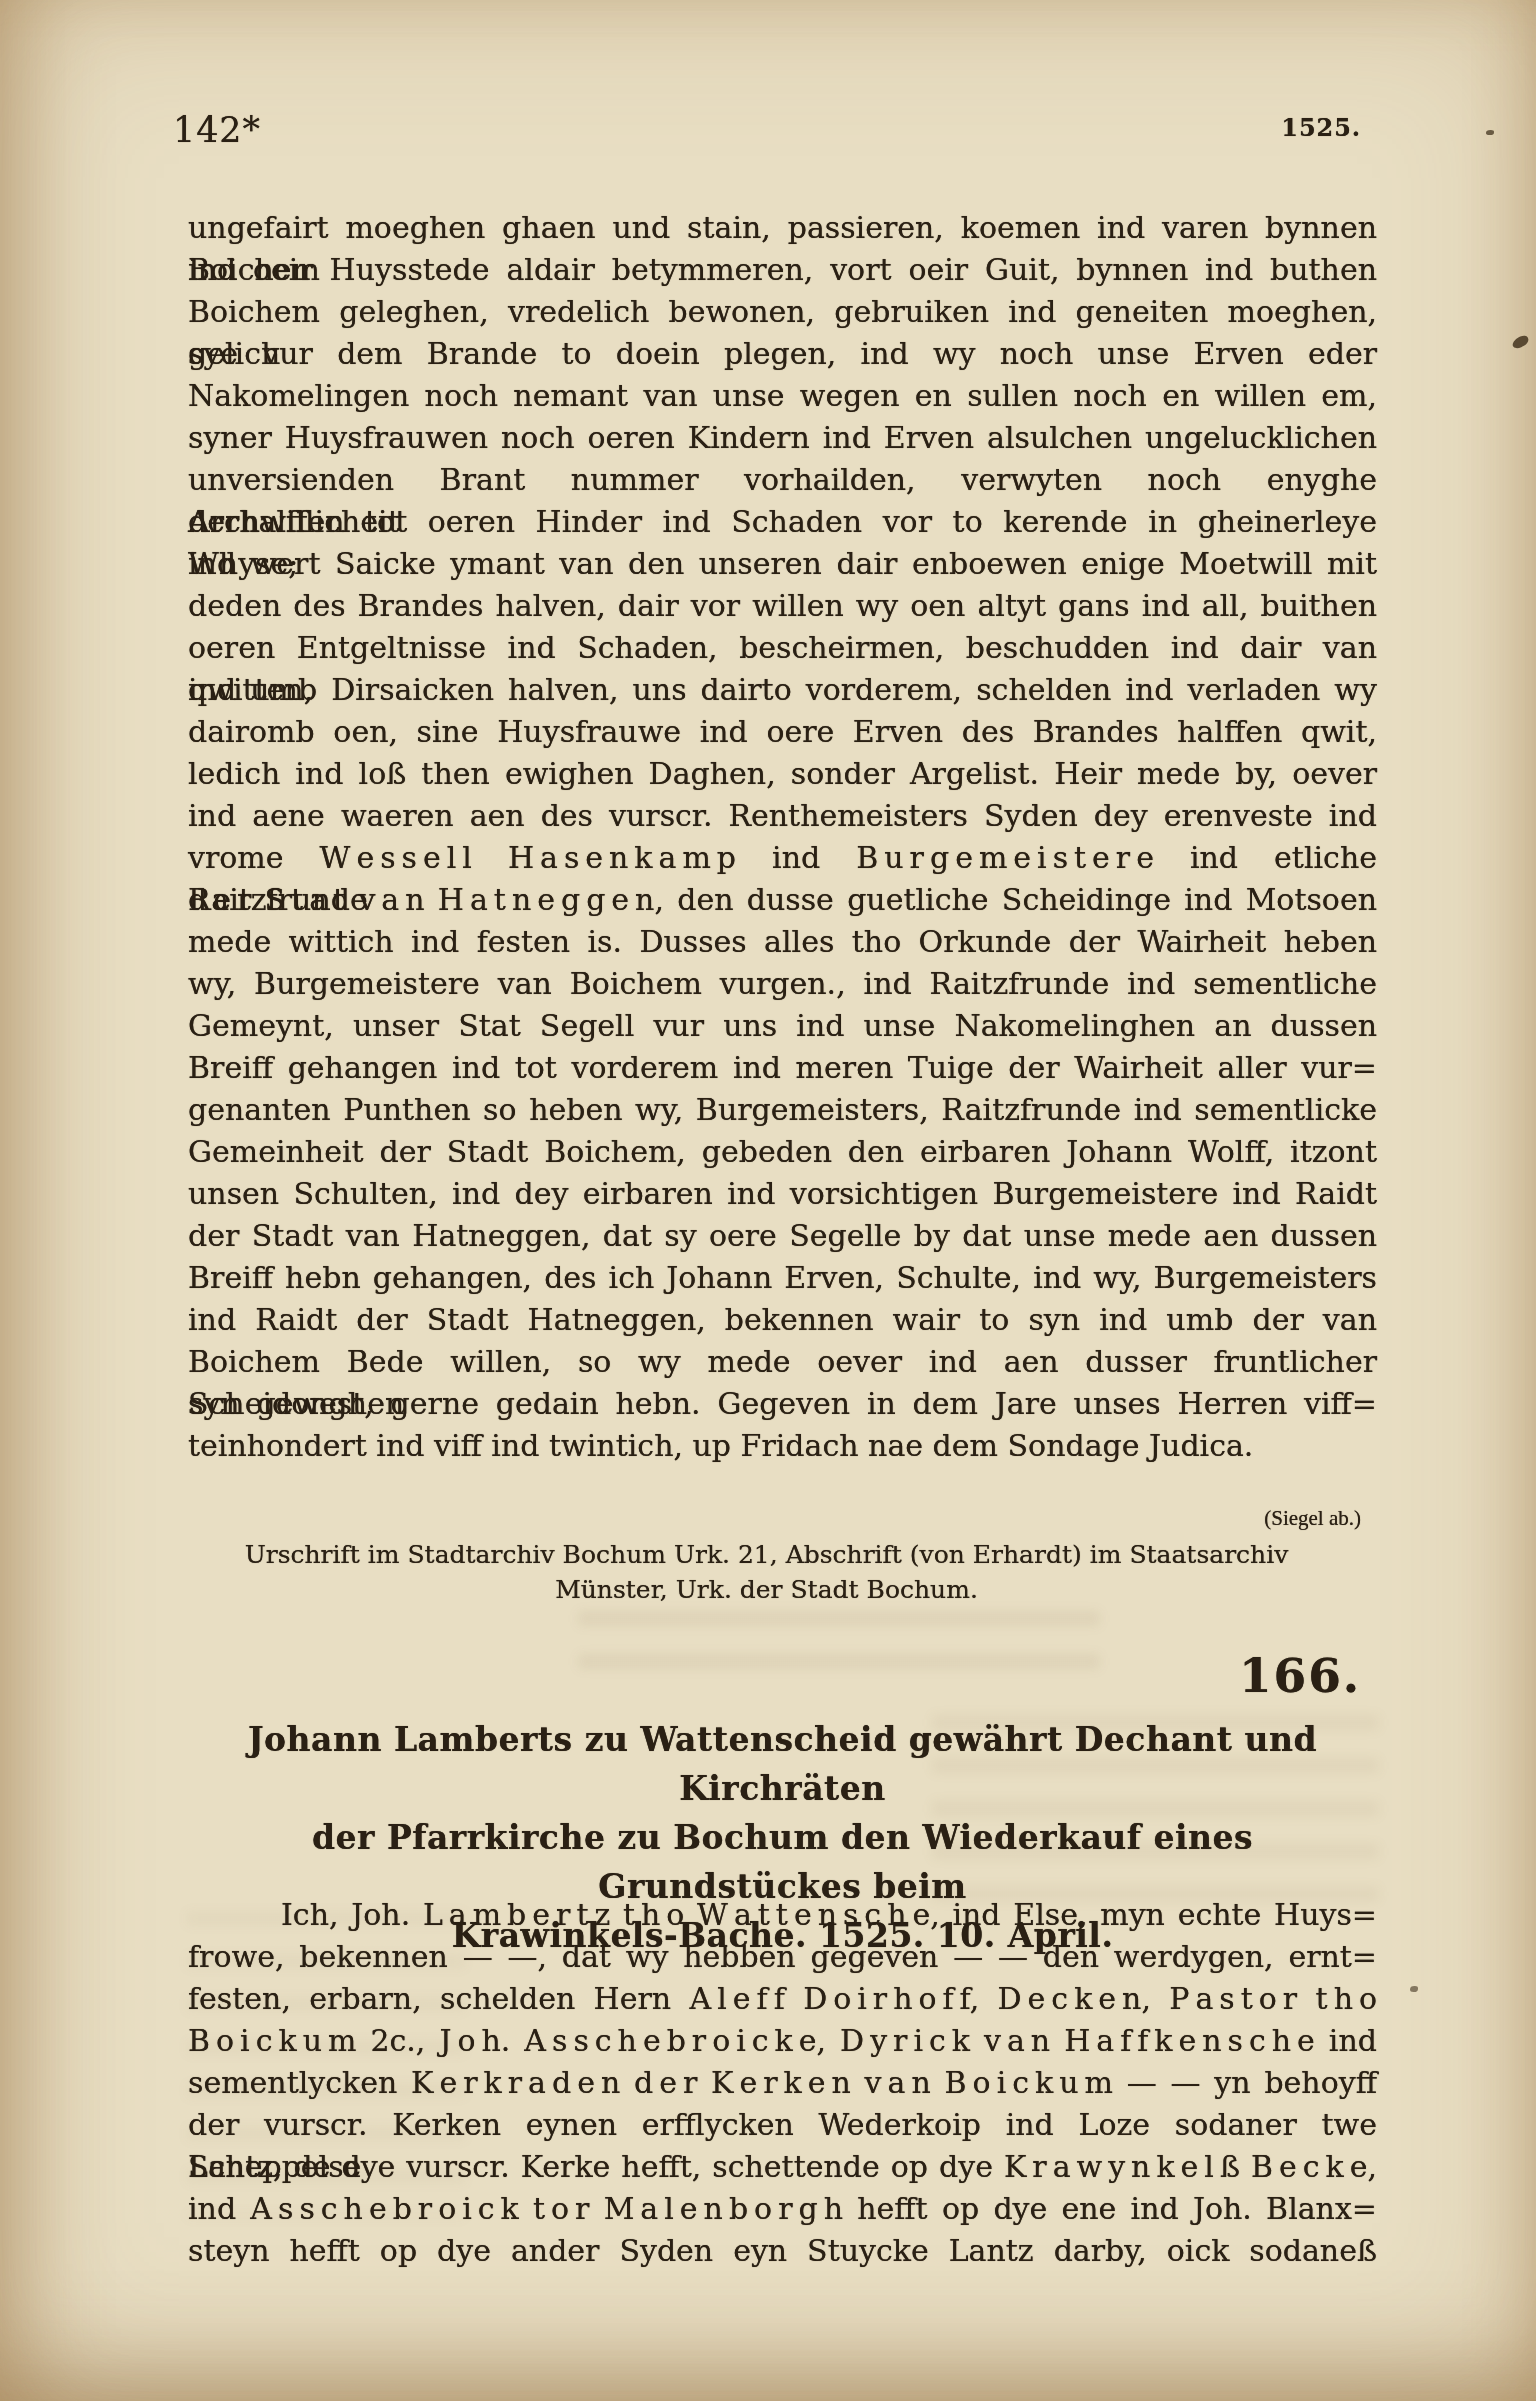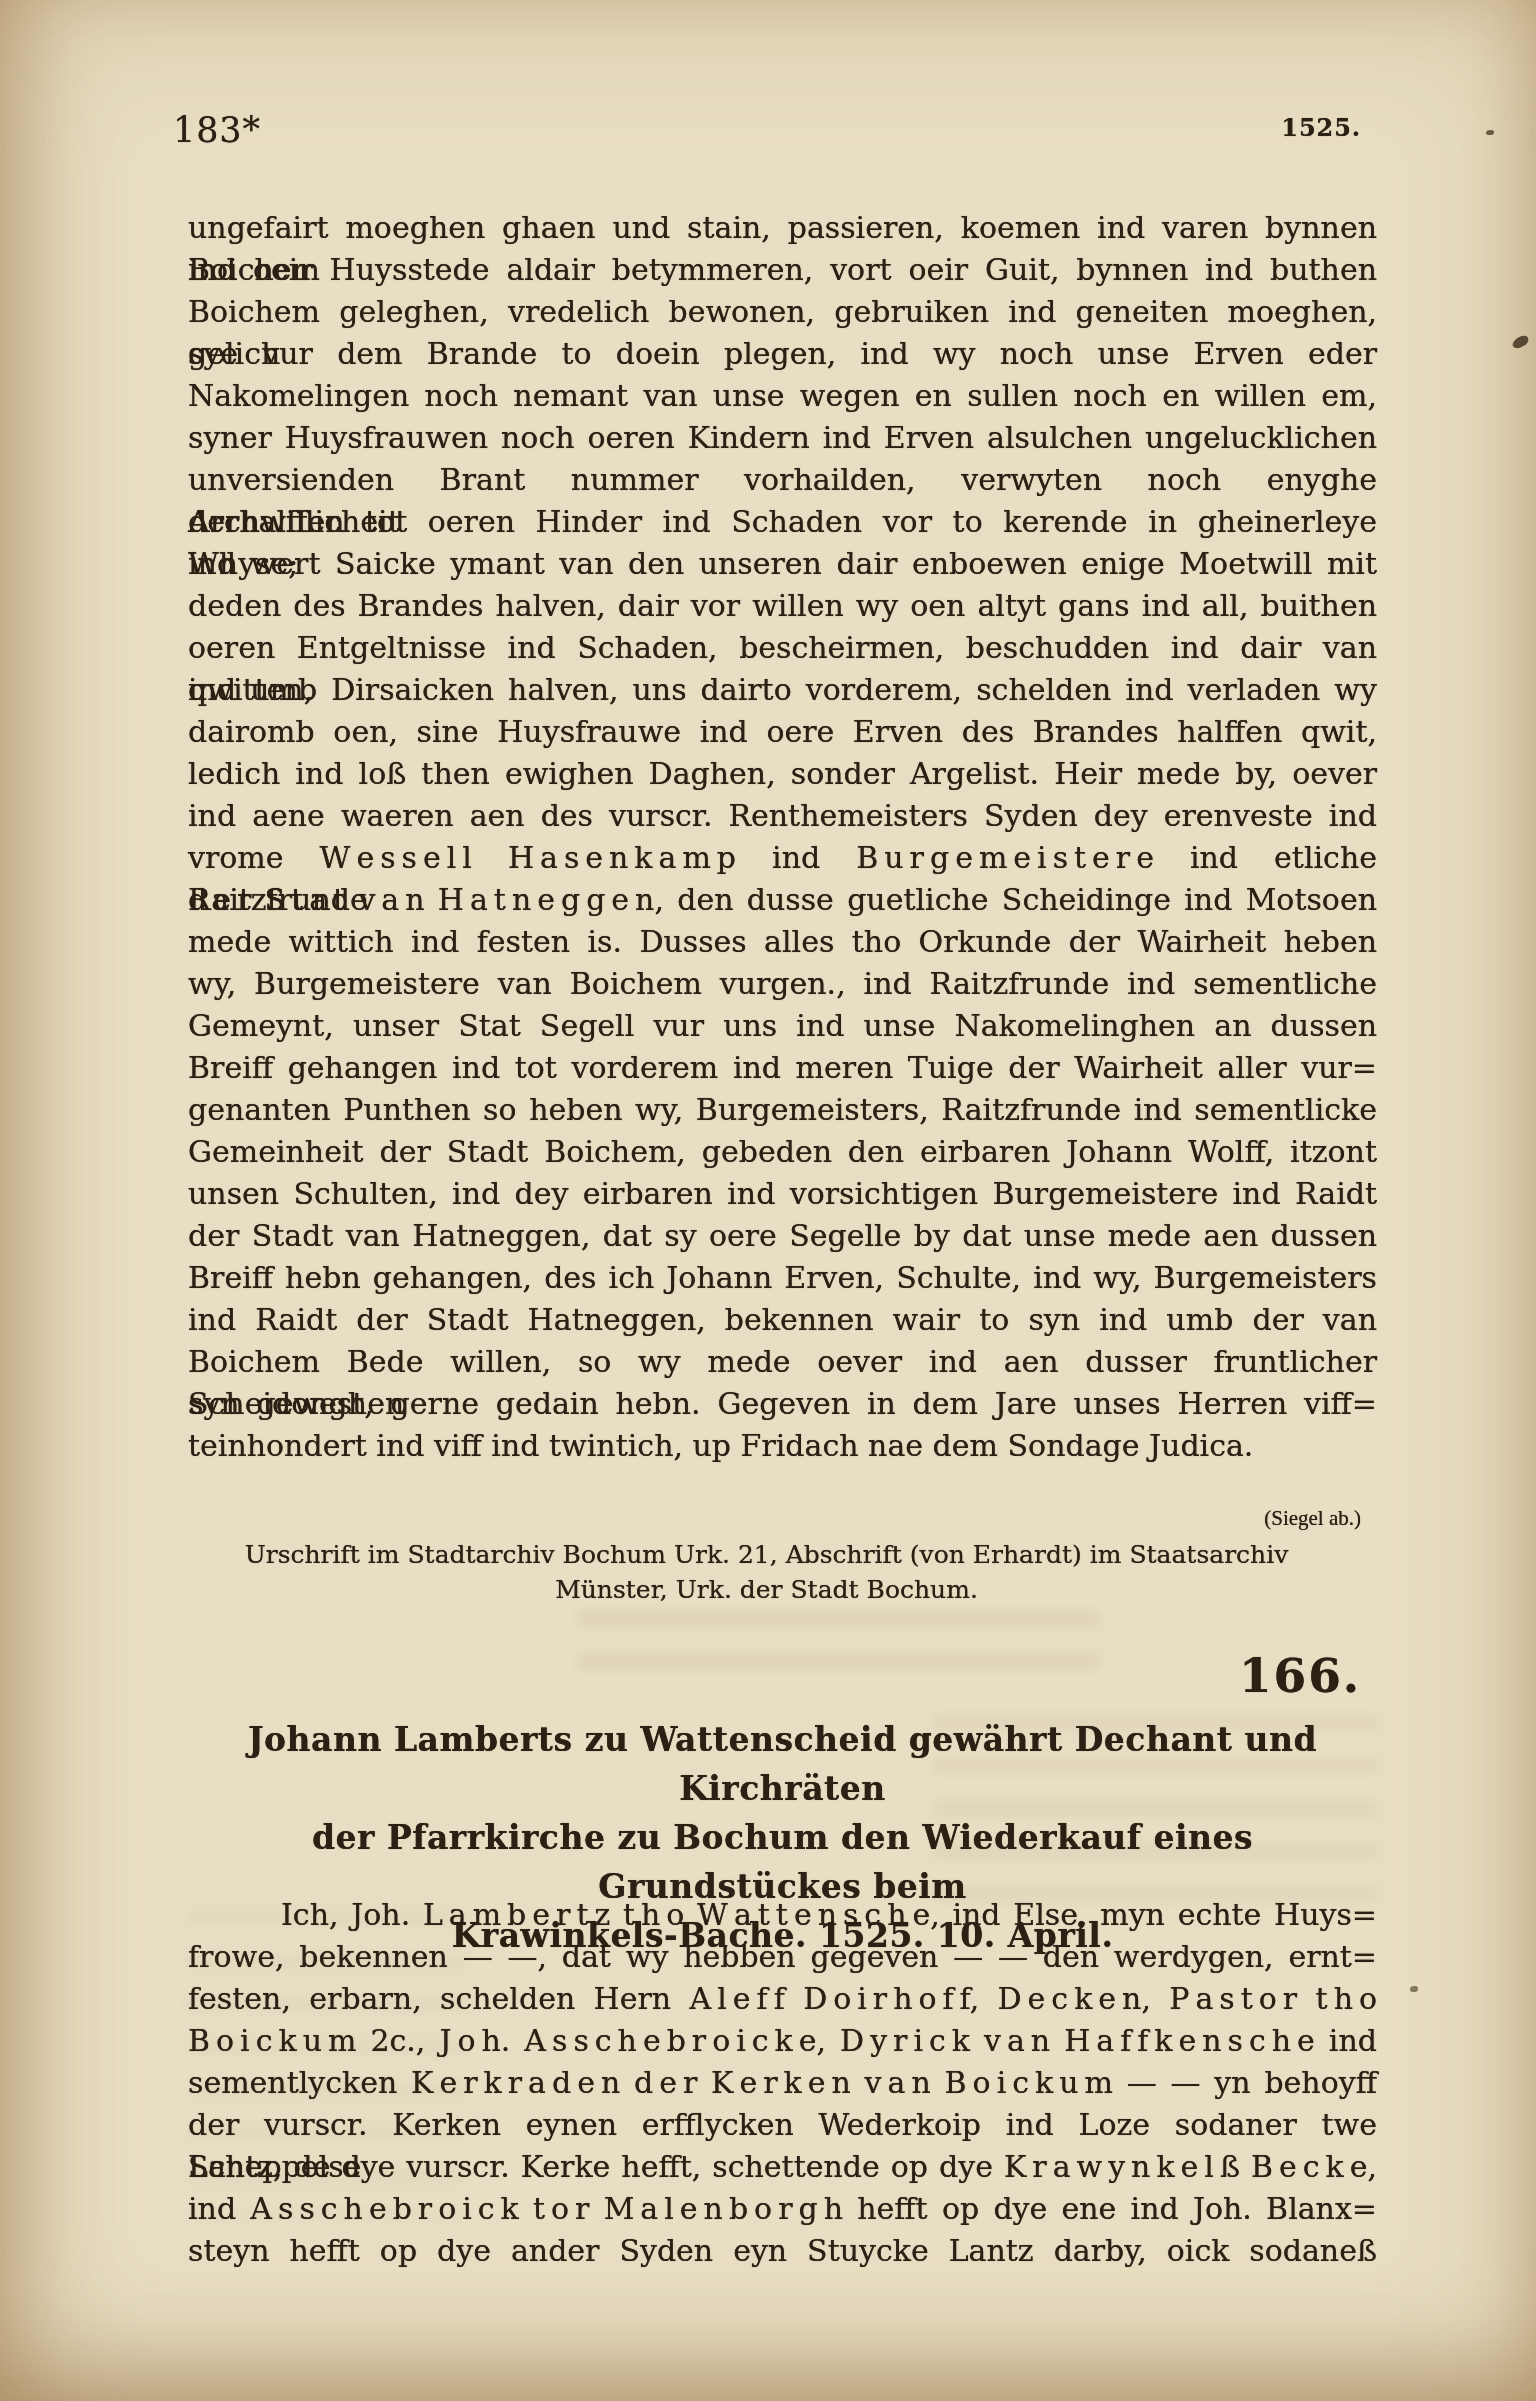--- a/index.html
+++ b/index.html
@@ -68,21 +68,21 @@
 </head>
 <body>
 
 <div class="page">
   <div class="vignette"></div>
 
   <div class="ghost g1"></div>
   <div class="ghost g2"></div>
   <div class="ghost g3"></div>
 
-  <div class="pageno ink">183*</div>
+  <div class="pageno ink">142*</div>
   <div class="runhead ink">1525.</div>
 
   <div class="block para1">
     <div class="tl j ink">ungefairt moeghen ghaen und stain, passieren, koemen ind varen bynnen Boichem</div>
     <div class="tl j ink">ind oeir Huysstede aldair betymmeren, vort oeir Guit, bynnen ind buthen</div>
     <div class="tl j ink">Boichem geleghen, vredelich bewonen, gebruiken ind geneiten moeghen, gelich</div>
     <div class="tl j ink">sye vur dem Brande to doein plegen, ind wy noch unse Erven eder</div>
     <div class="tl j ink">Nakomelingen noch nemant van unse wegen en sullen noch en willen em,</div>
     <div class="tl j ink">syner Huysfrauwen noch oeren Kindern ind Erven alsulchen ungelucklichen</div>
     <div class="tl j ink">unversienden Brant nummer vorhailden, verwyten noch enyghe Archwillicheit</div>

